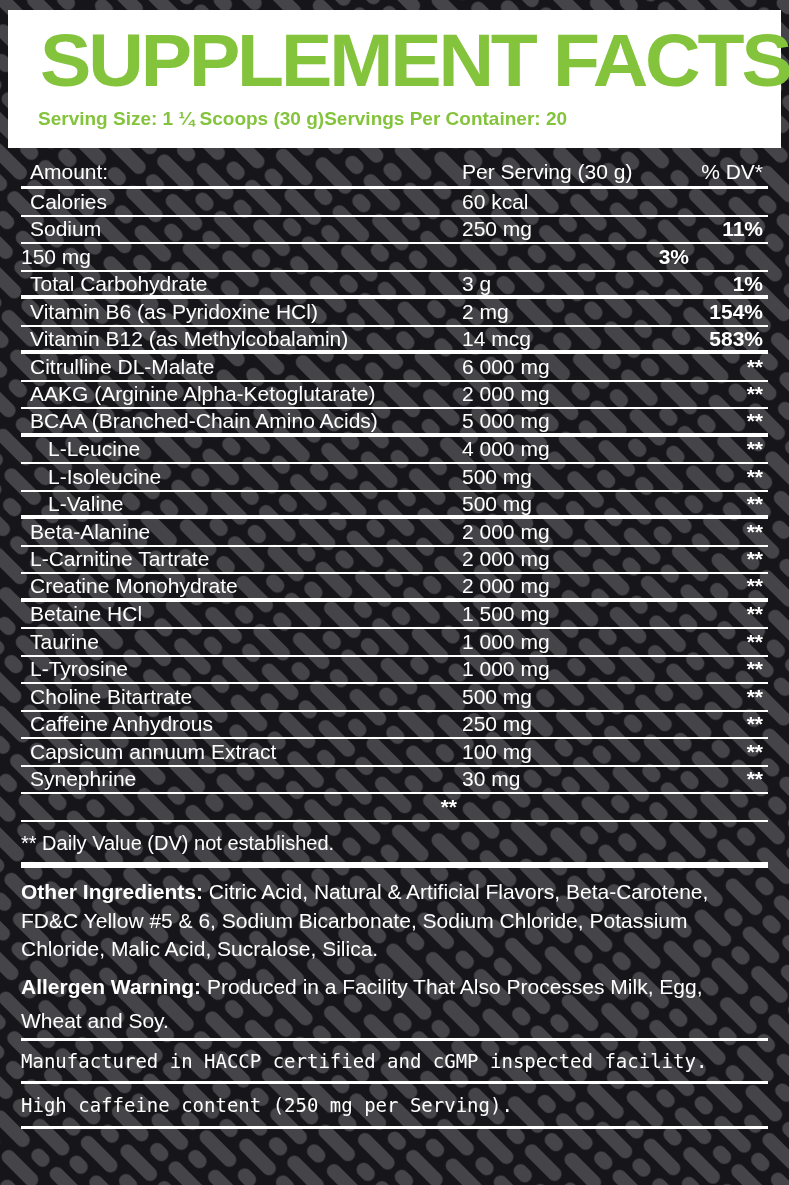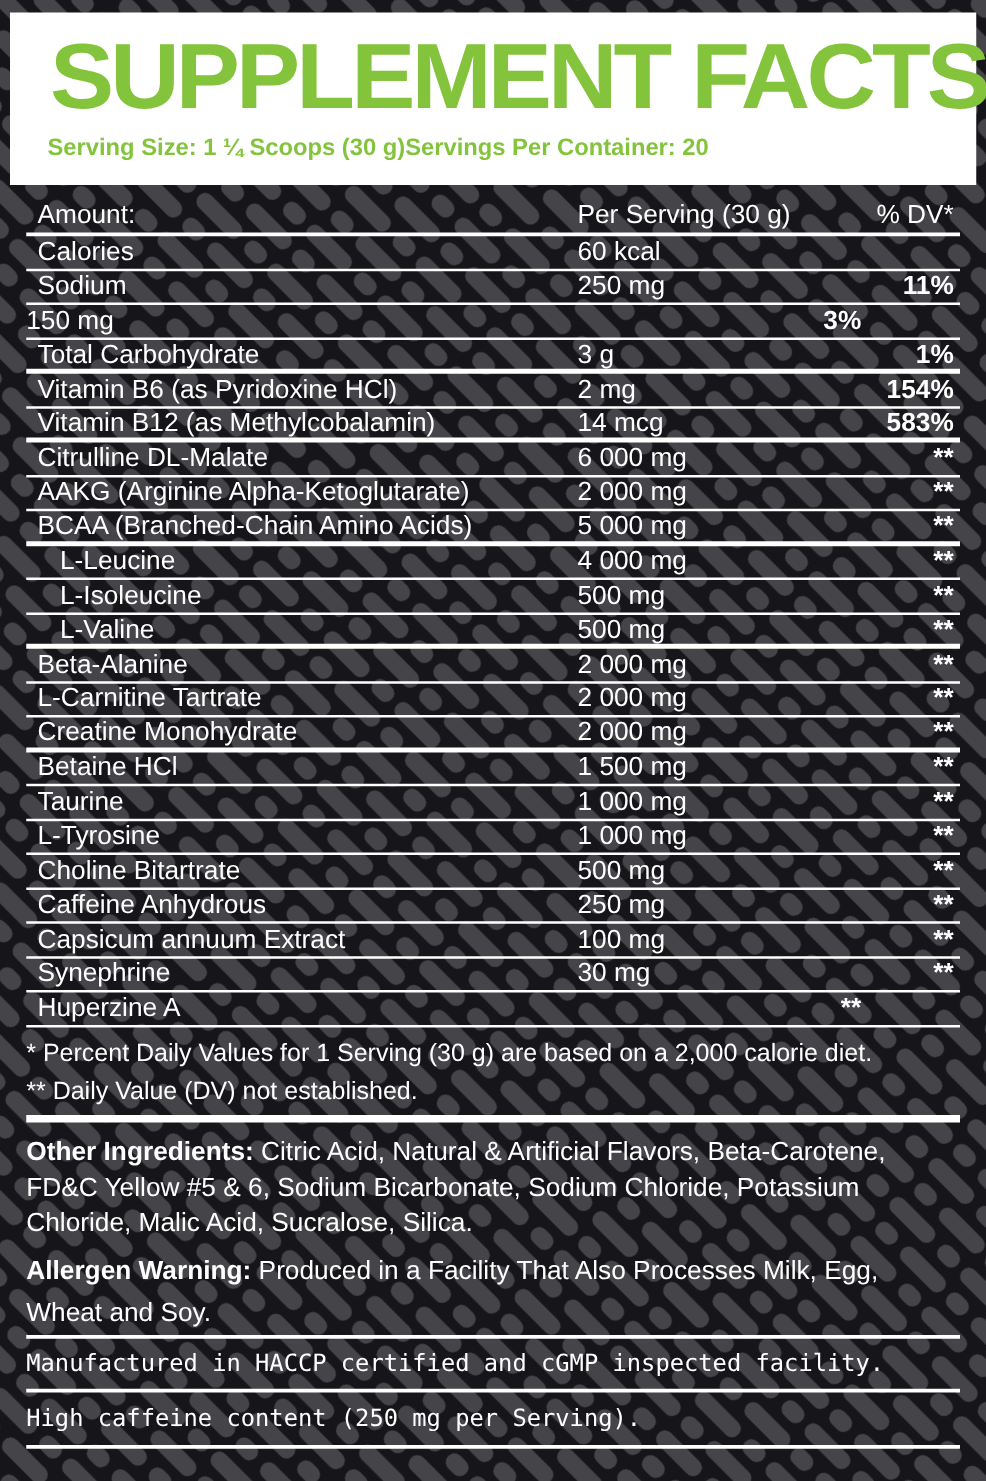--- a/index.html
+++ b/index.html
@@ -202,28 +202,26 @@
         <span class="c-label">Capsicum annuum Extract</span>
         <span class="c-amount">100 mg</span>
         <span class="c-dv">**</span>
       </div>
       <div class="row">
         <span class="c-label">Synephrine</span>
         <span class="c-amount">30 mg</span>
         <span class="c-dv">**</span>
       </div>
       <div class="row">
-        <span class="c-label">Huperzine A</span>
         <span class="c-dv">**</span>
       </div>
     </div>
 </div>
 
 <div class="layer foot">
-  <p class="fn">* Percent Daily Values for 1 Serving (30 g) are based on a 2,000 calorie diet.</p>
   <p class="fn">** Daily Value (DV) not established.</p>
   <div class="sep s6"></div>
   <p class="para"><b>Other Ingredients:</b><span> Citric Acid, Natural &amp; Artificial Flavors, Beta-Carotene, FD&amp;C Yellow #5 &amp; 6, Sodium Bicarbonate, Sodium Chloride, Potassium Chloride, Malic Acid, Sucralose, Silica.</span></p>
   <p class="para allergen"><b>Allergen Warning:</b><span> Produced in a Facility That Also Processes Milk, Egg, Wheat and Soy.</span></p>
   <div class="sep s3"></div>
   <p class="mono-line mfg">Manufactured in HACCP certified and cGMP inspected facility.</p>
   <div class="sep s3"></div>
   <p class="mono-line caf">High caffeine content (250 mg per Serving).</p>
   <div class="sep s3"></div>
 </div>

